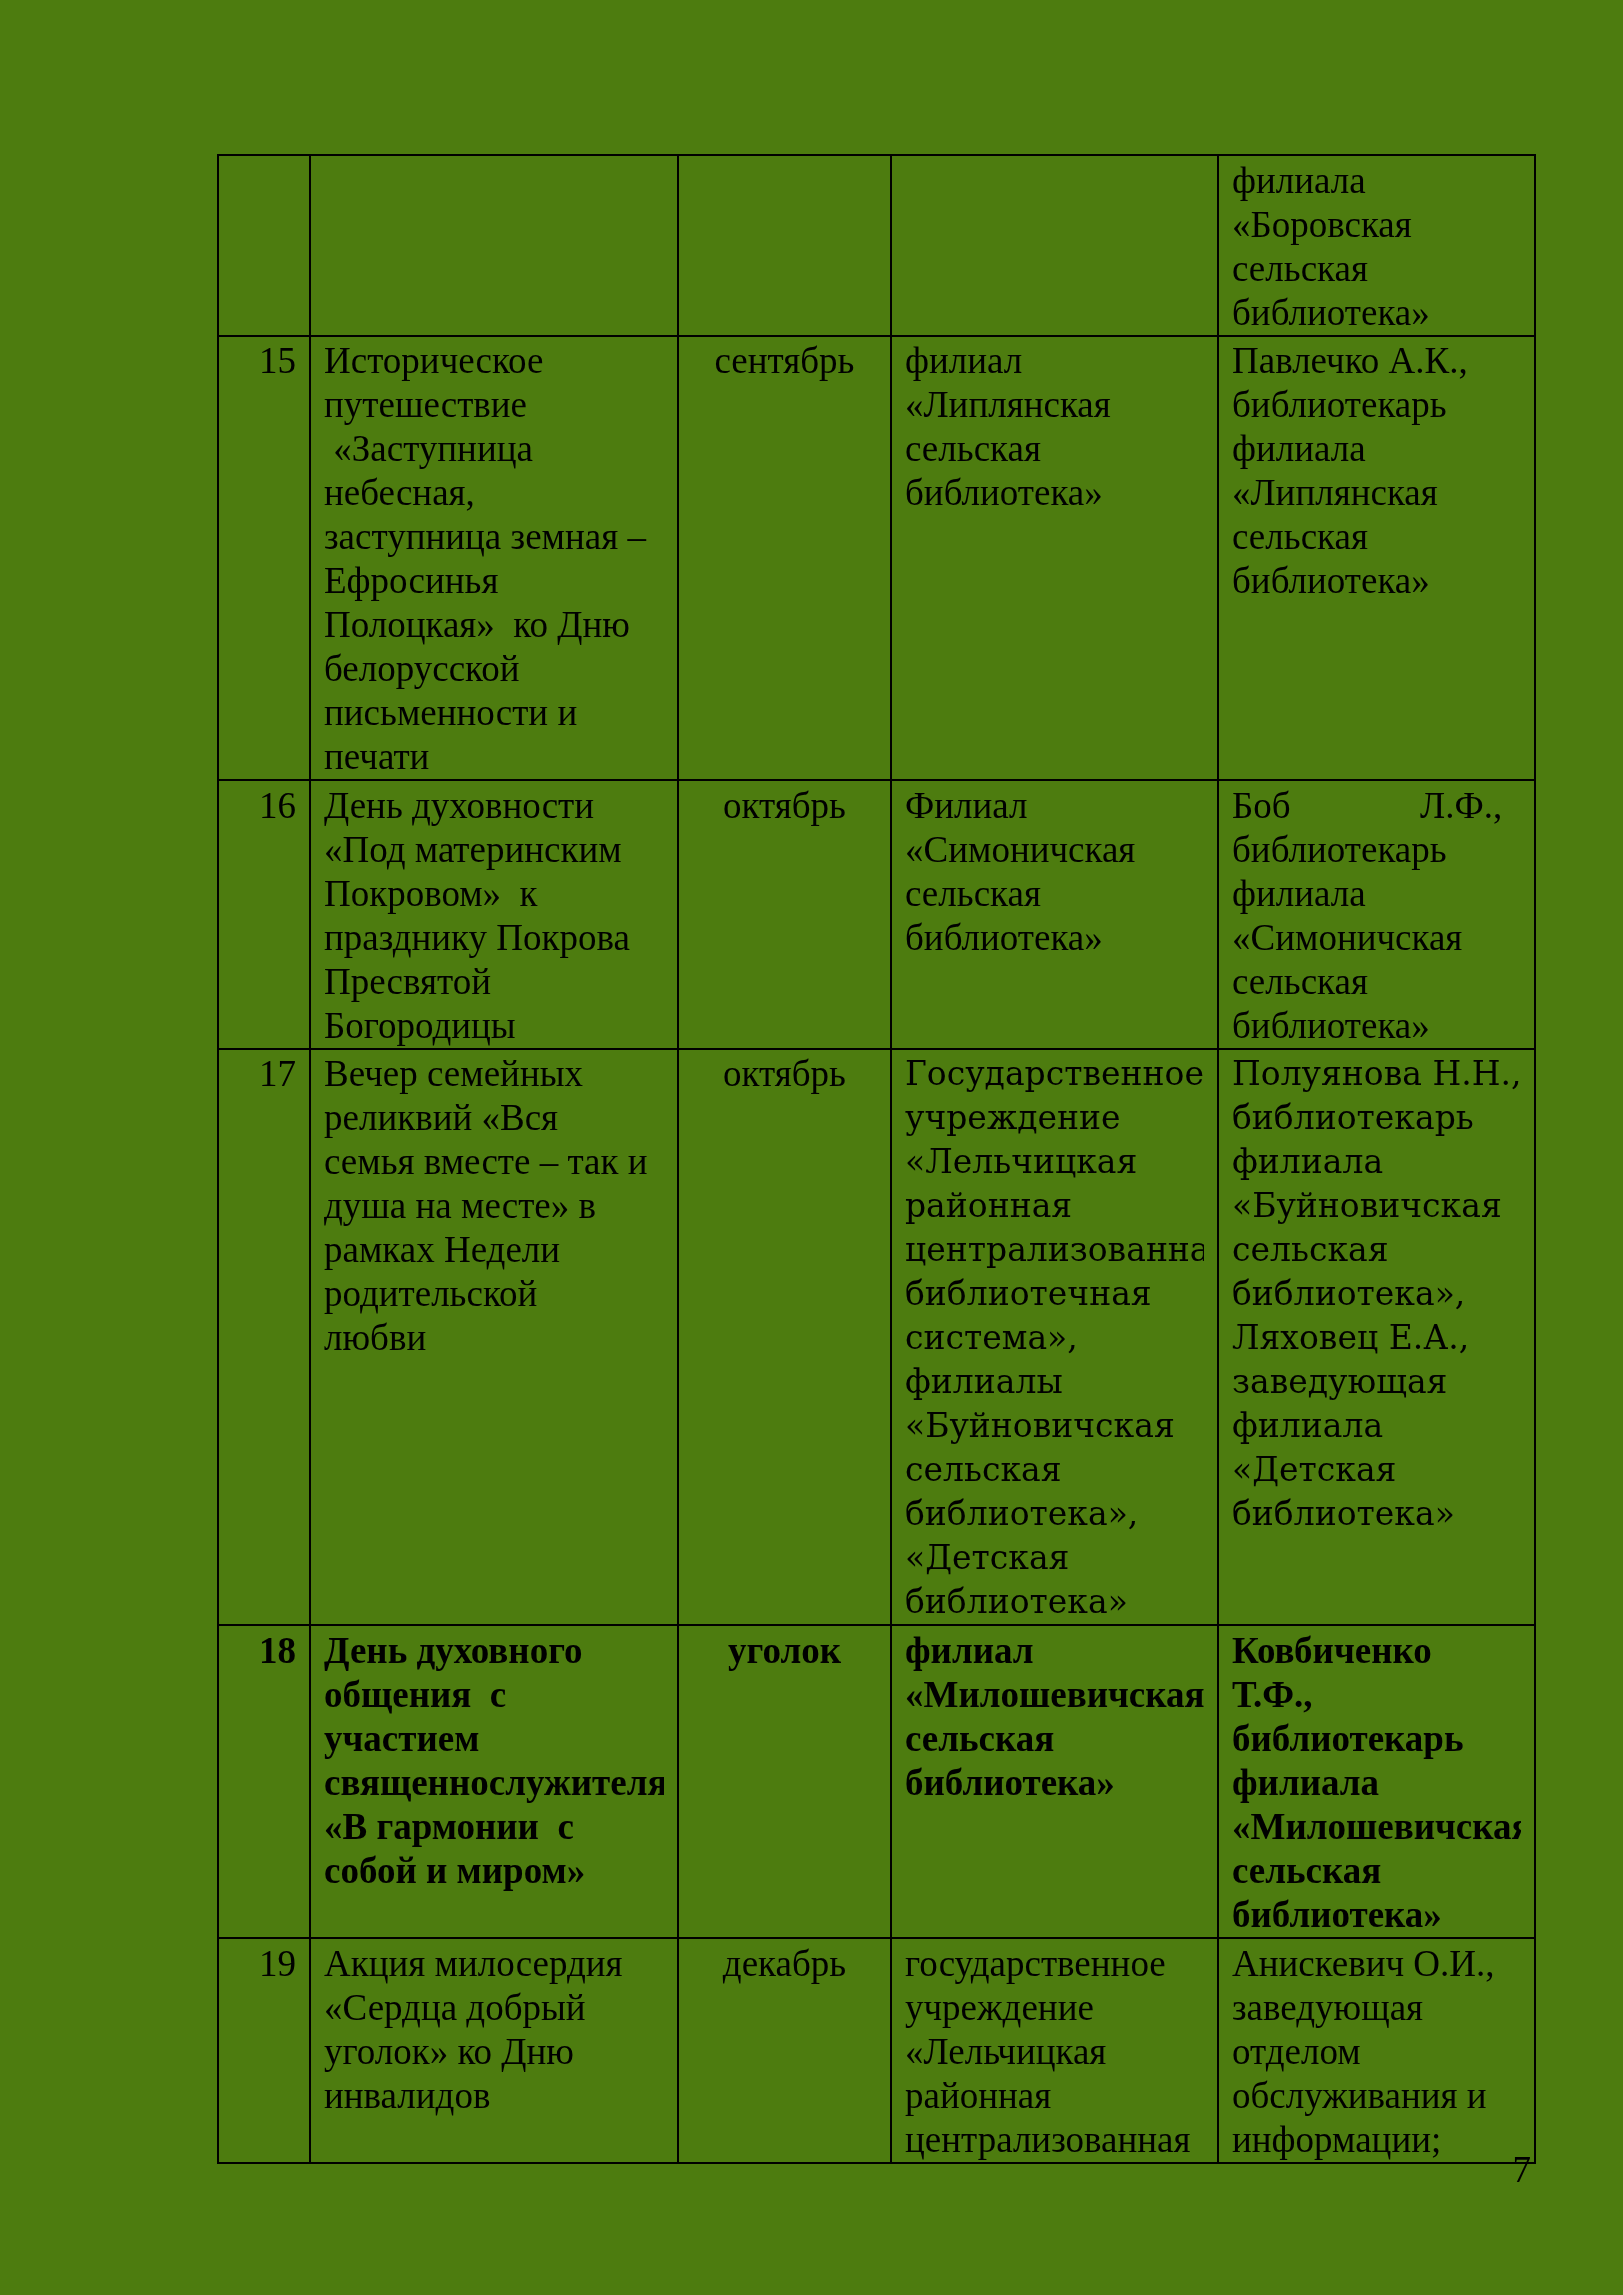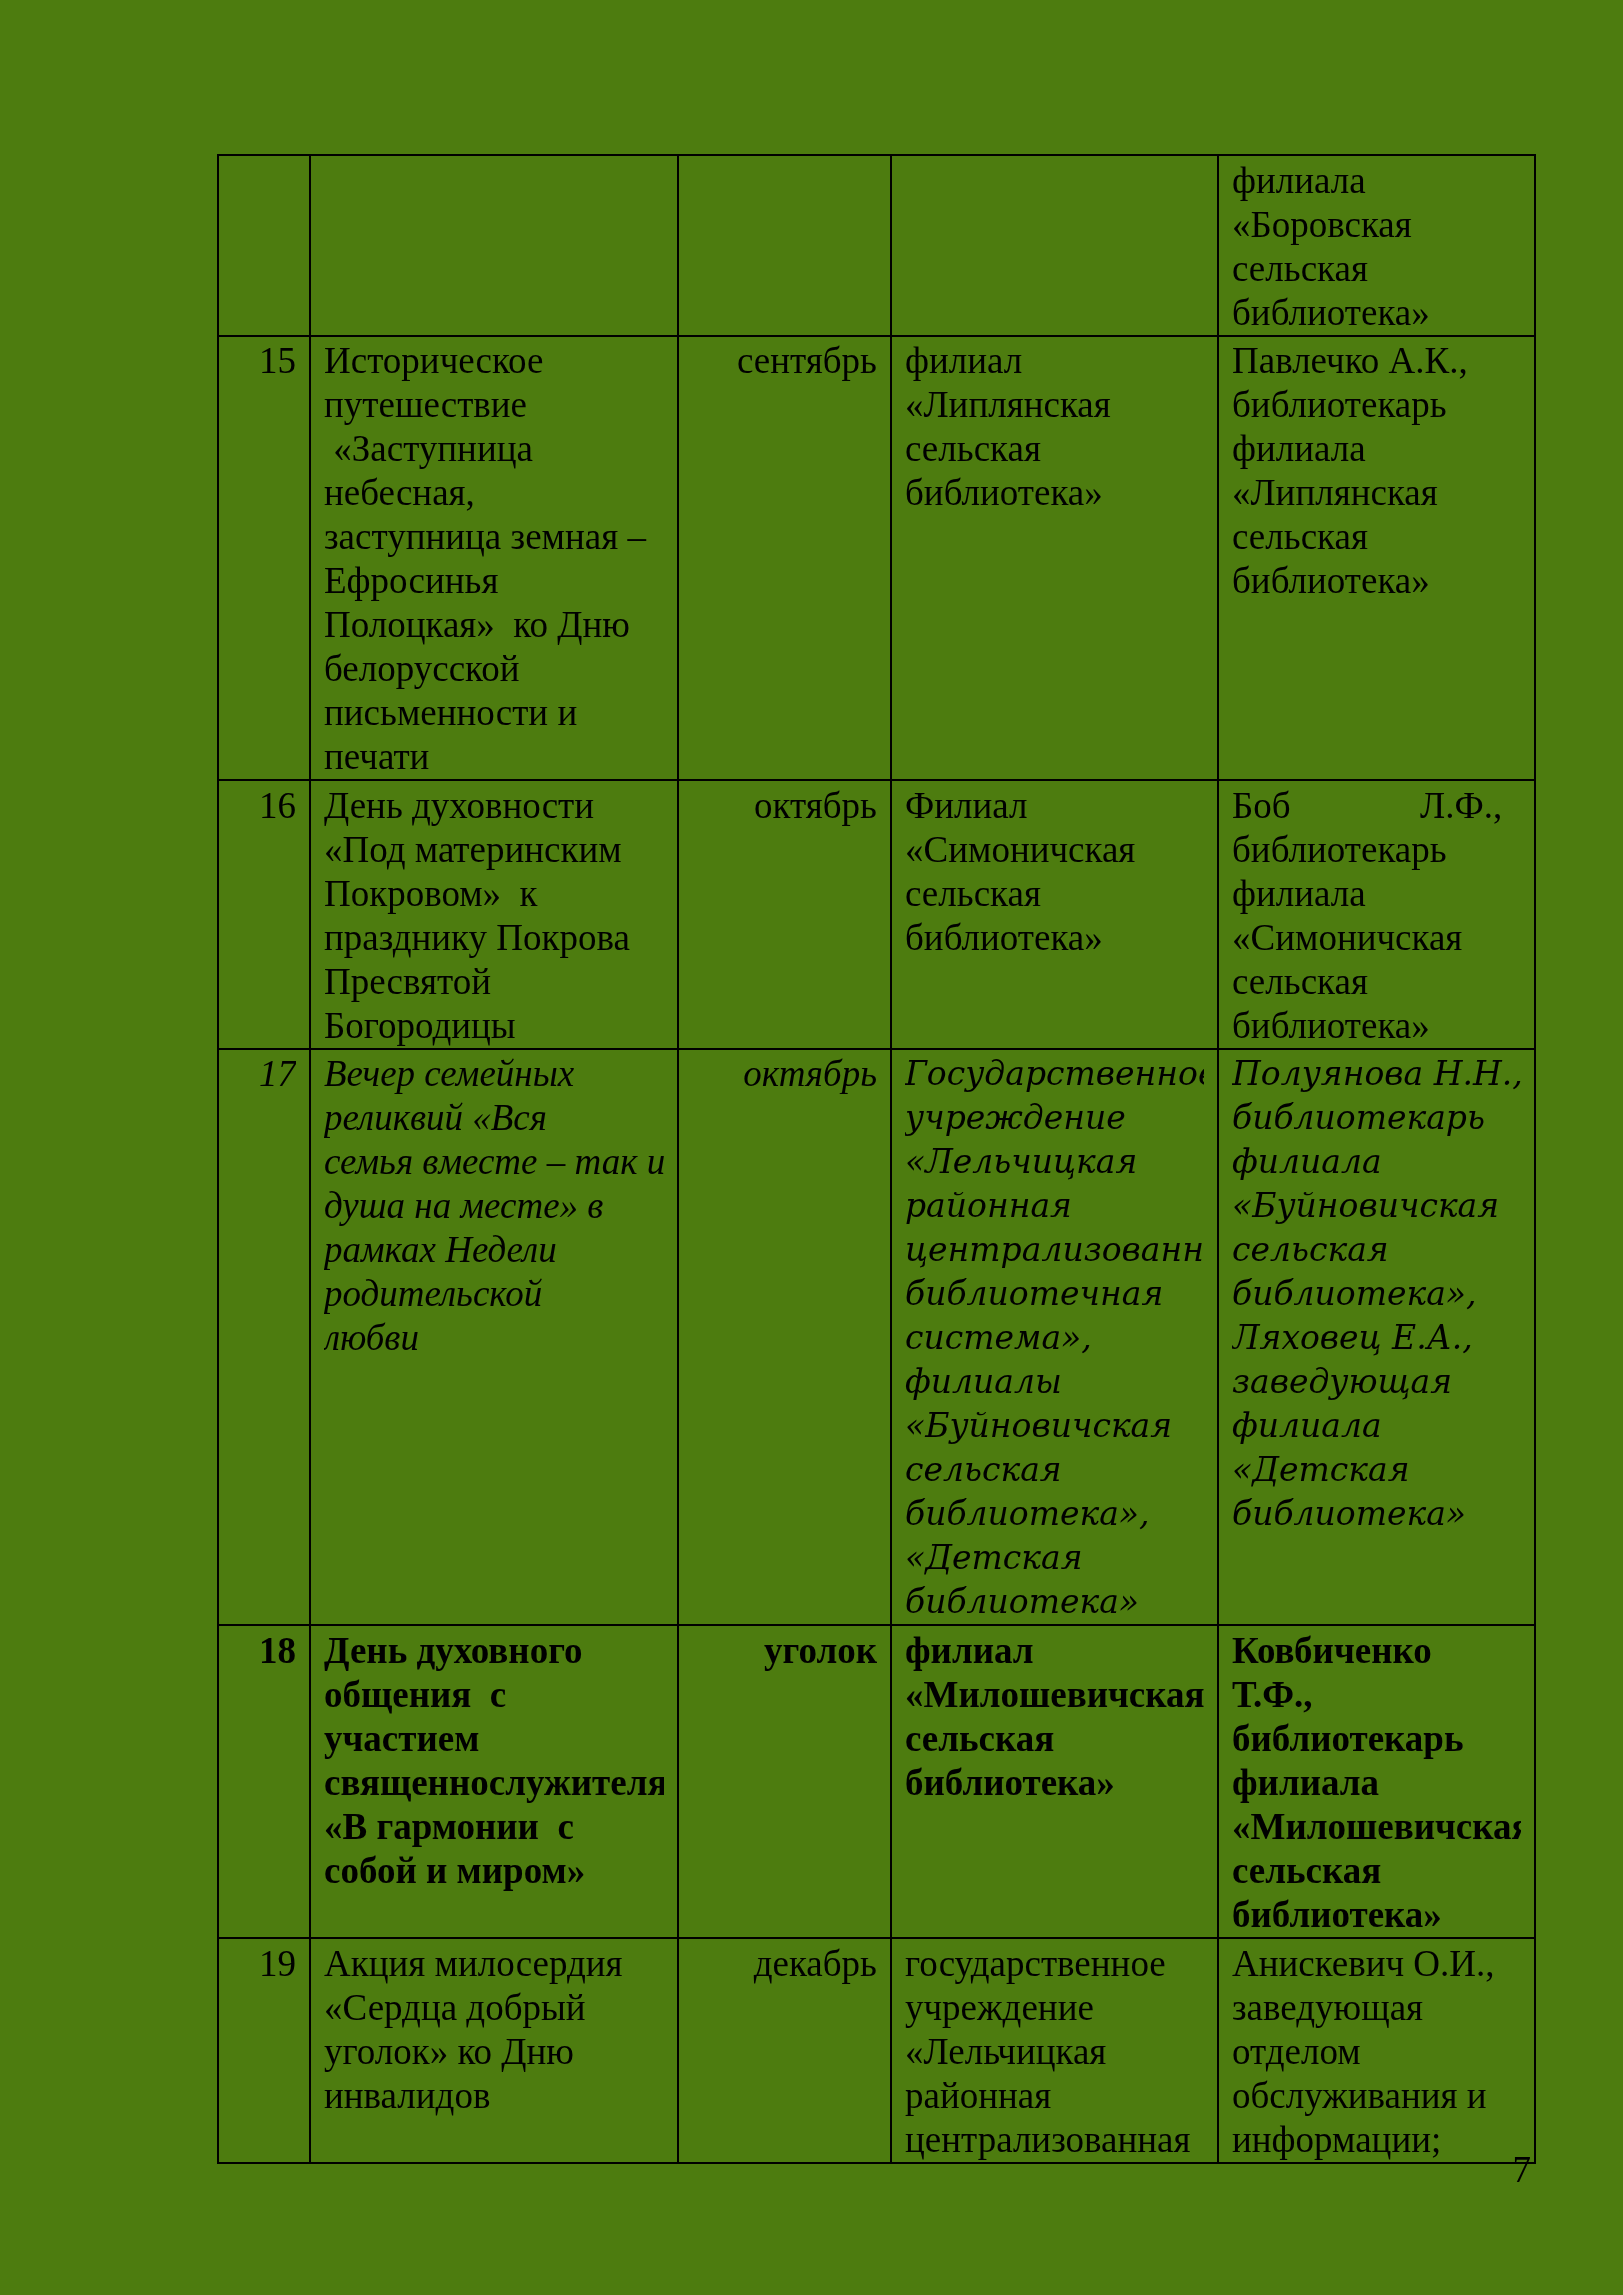--- a/index.html
+++ b/index.html
@@ -35,25 +35,25 @@
     font-size: 37px;
     line-height: 44px;
     font-family: "Liberation Serif", serif;
   }
   td.wide .txt {
     font-family: "DejaVu Serif", serif;
     font-size: 33px;
   }
   td.num-cell { padding-left: 2.6px; padding-right: 2.6px; text-align: center; }
   td.num-cell .txt { text-align: right; }
-  td.month-cell .txt { text-align: right; }
+  td.month-cell .txt { text-align: center; }
   tr.r0 { height: 179px; }
   tr.r1 { height: 437px; }
   tr.r2 { height: 265px; }
-  tr.r3 { height: 573px; font-style: italic; }
+  tr.r3 { height: 573px; }
   tr.r4 { height: 308px; font-weight: bold; }
   tr.r5 { height: 222px; margin-left: 48px; }
   .page-number {
     position: absolute;
     top: 2148px;
     right: 92px;
     font-size: 37px;
     line-height: 44px;
     font-family: "Liberation Serif", serif;
   }

